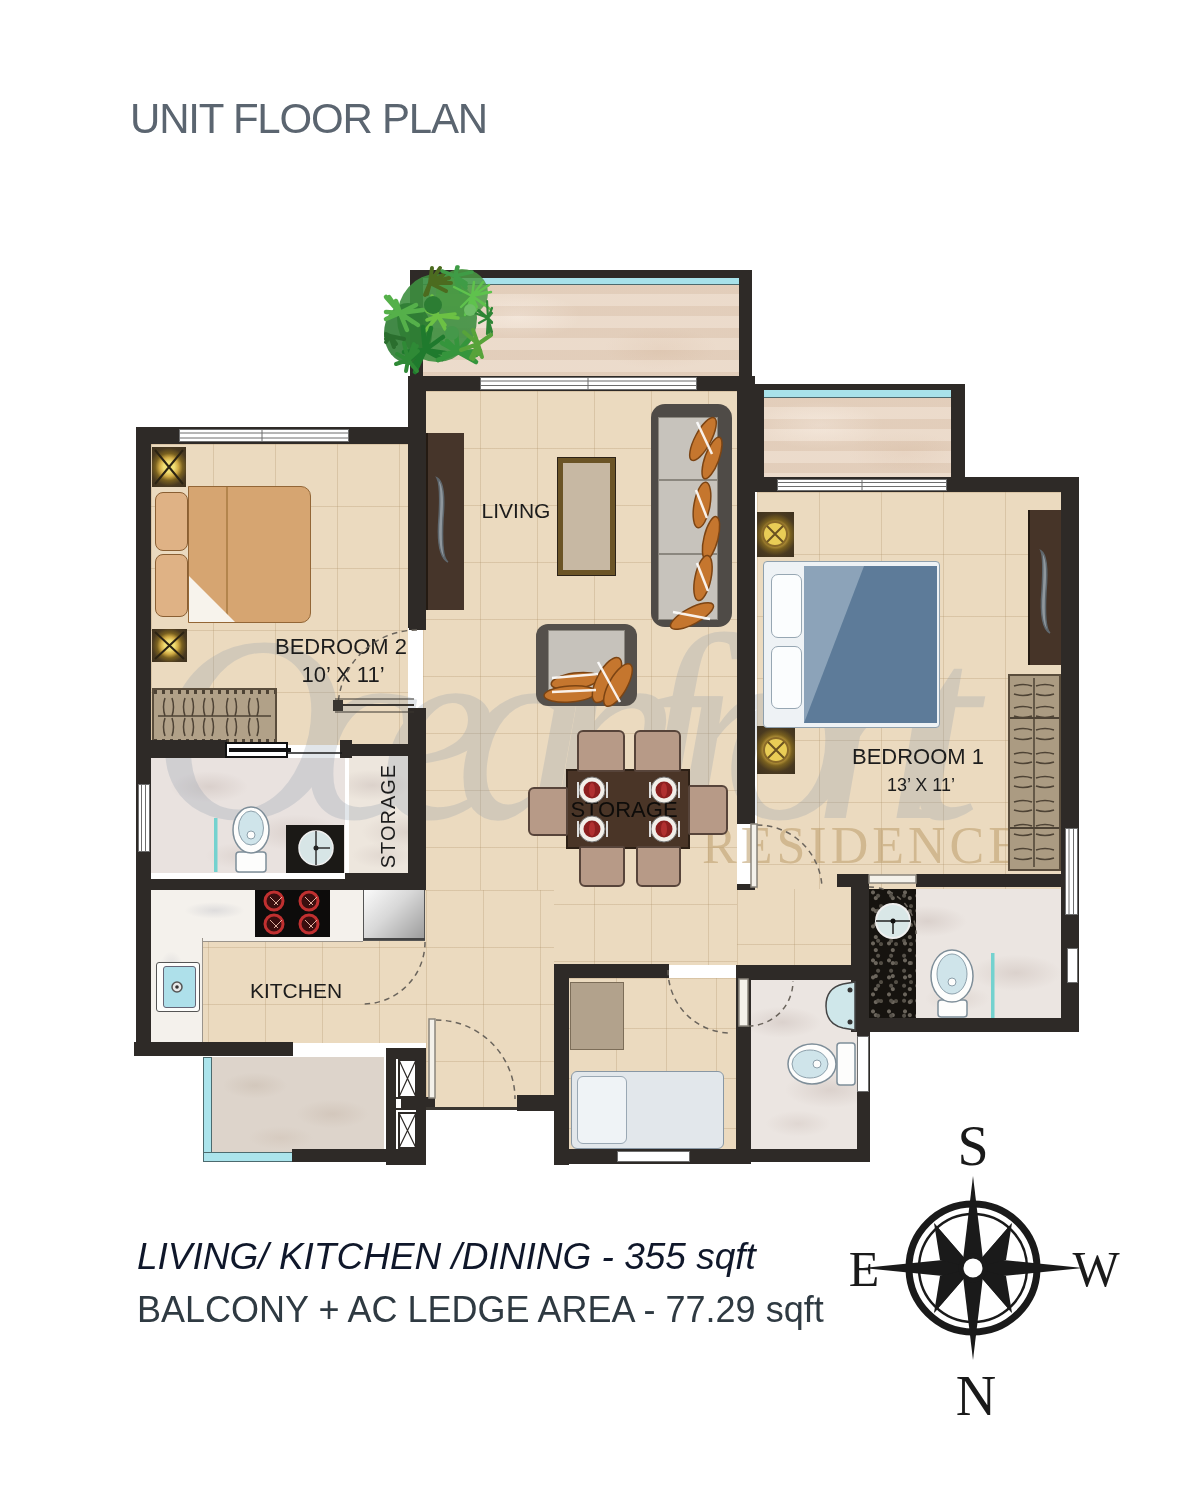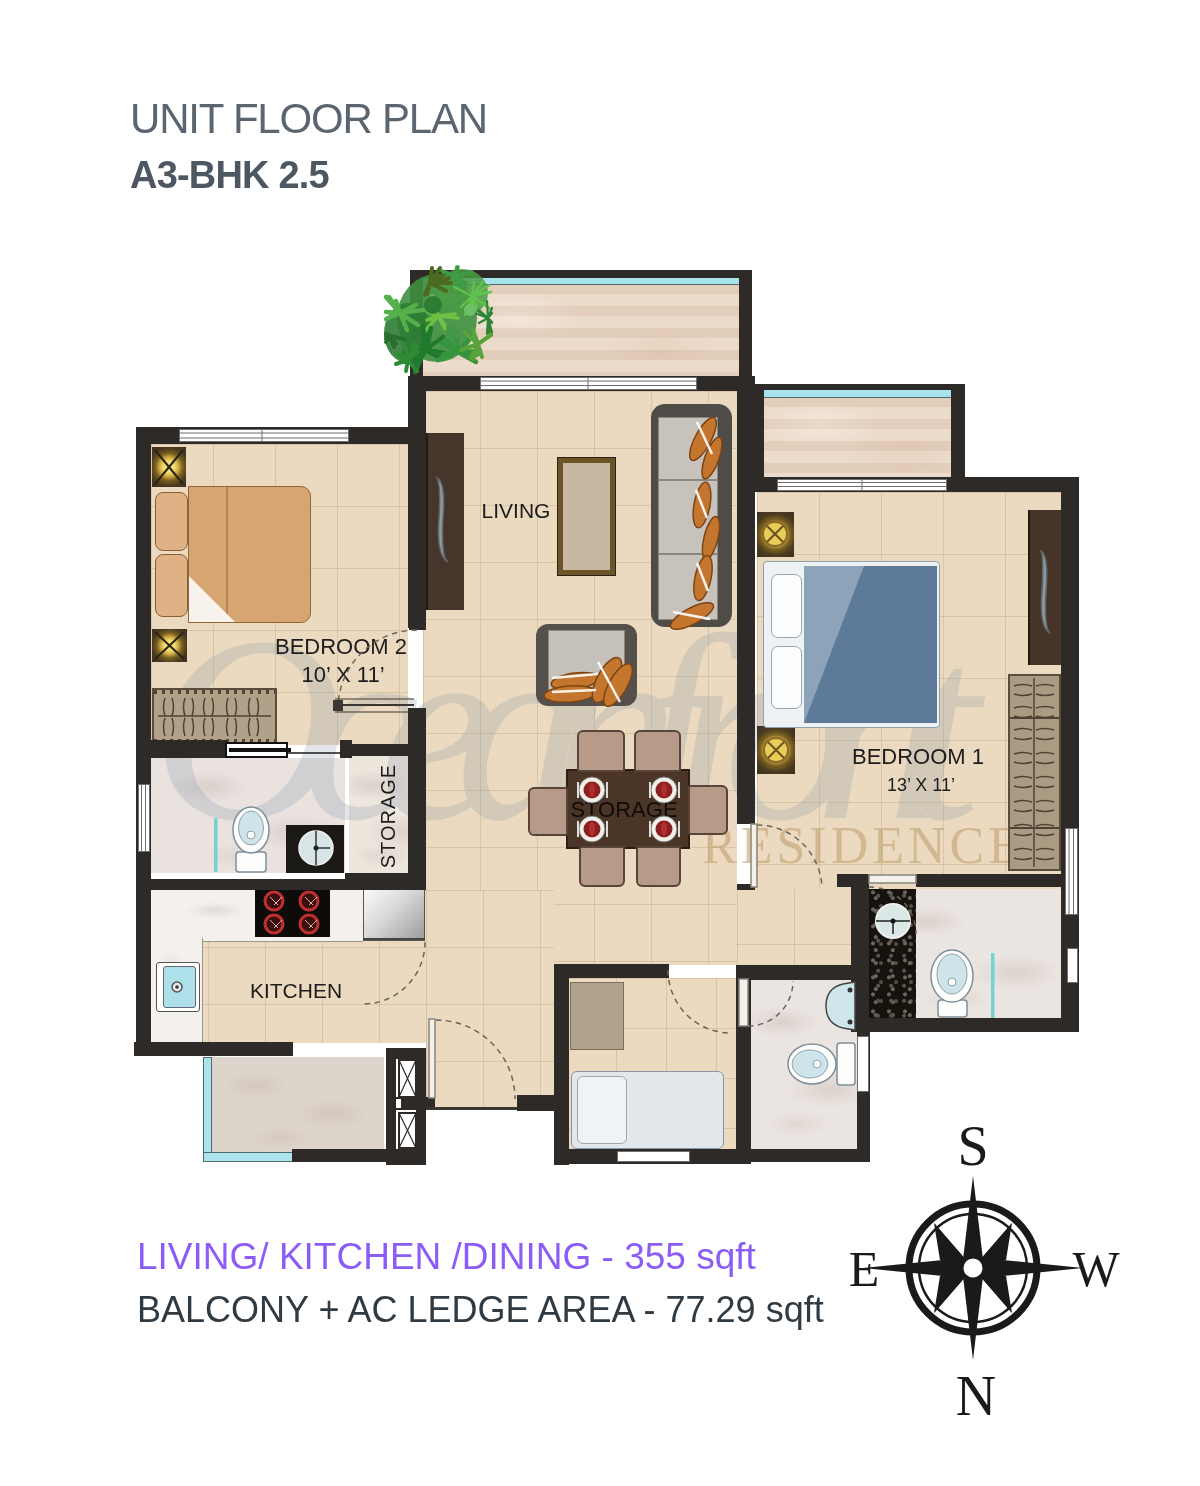--- a/index.html
+++ b/index.html
@@ -12,21 +12,20 @@
 .win{position:absolute;background:#fff;border:1px solid #6d6d6d;box-sizing:border-box;}
 .lbl{position:absolute;color:#1c1c1c;white-space:nowrap;transform:translate(-50%,-50%);}
 .glow{position:absolute;background:radial-gradient(circle at 50% 50%,#f2e075 0 20%,#d1ab45 36%,#79601f 52%,#4a3a20 72%,#3c301e 100%);}
 </style>
 </head>
 <body>
 <div id="pg">
 
 <div class="ab" style="left:130px;top:77px;font-size:42px;color:#5b6570;letter-spacing:-1.2px;">UNIT FLOOR PLAN</div>
 
-<div class="ab" style="left:130px;top:136px;font-size:38px;font-weight:bold;color:#4c5762;letter-spacing:-0.8px;">A3-BHK 2.5</div>
 
 <div class="band" style="left:423px;top:266px;width:317px;height:92px;"></div>
 
 <div class="ab" style="left:423px;top:259px;width:317px;height:7px;background:#a8e2ea;border-bottom:1px solid #4c6a6e;"></div>
 
 <div class="band" style="left:764px;top:379px;width:187px;height:80px;"></div>
 
 <div class="ab" style="left:764px;top:372px;width:187px;height:7px;background:#a8e2ea;border-bottom:1px solid #4c6a6e;"></div>
 
 <div class="tile" style="left:151px;top:426px;width:257px;height:301px;background-size:62px 62px;"></div>
@@ -261,21 +260,21 @@
 <div class="lbl" style="left:918px;top:739px;font-size:22px;">BEDROOM 1</div>
 
 <div class="lbl" style="left:921px;top:767px;font-size:18px;">13’ X 11’</div>
 
 <div class="lbl" style="left:296px;top:973px;font-size:21px;">KITCHEN</div>
 
 <div class="lbl" style="left:624px;top:792px;font-size:22px;color:#0e0c0a;">STORAGE</div>
 
 <div class="lbl" style="left:388px;top:798px;font-size:20px;letter-spacing:1px;transform:translate(-50%,-50%) rotate(-90deg);">STORAGE</div>
 
-<div class="ab" style="left:137px;top:1218px;font-size:37px;color:#8b5cf6;">LIVING/ KITCHEN /DINING - 355 sqft</div>
+<div class="ab" style="left:137px;top:1218px;font-size:37px;color:#0f172a;font-style:italic;">LIVING/ KITCHEN /DINING - 355 sqft</div>
 
 <div class="ab" style="left:137px;top:1271px;font-size:36px;color:#2f3a42;">BALCONY + AC LEDGE AREA - 77.29 sqft</div>
 
 
 <svg class="ab" style="left:0;top:0;pointer-events:none;" width="1200" height="1486" viewBox="0 0 1200 1486">
 
 <g stroke-linecap="round" fill="none">
 <ellipse cx="437" cy="300" rx="40" ry="44" fill="#3e8f40" stroke="none" opacity="0.9"></ellipse>
 <ellipse cx="408" cy="315" rx="24" ry="30" fill="#2e7c33" stroke="none" opacity="0.9"></ellipse>
 <ellipse cx="462" cy="275" rx="26" ry="24" fill="#4a9a44" stroke="none" opacity="0.85"></ellipse>

